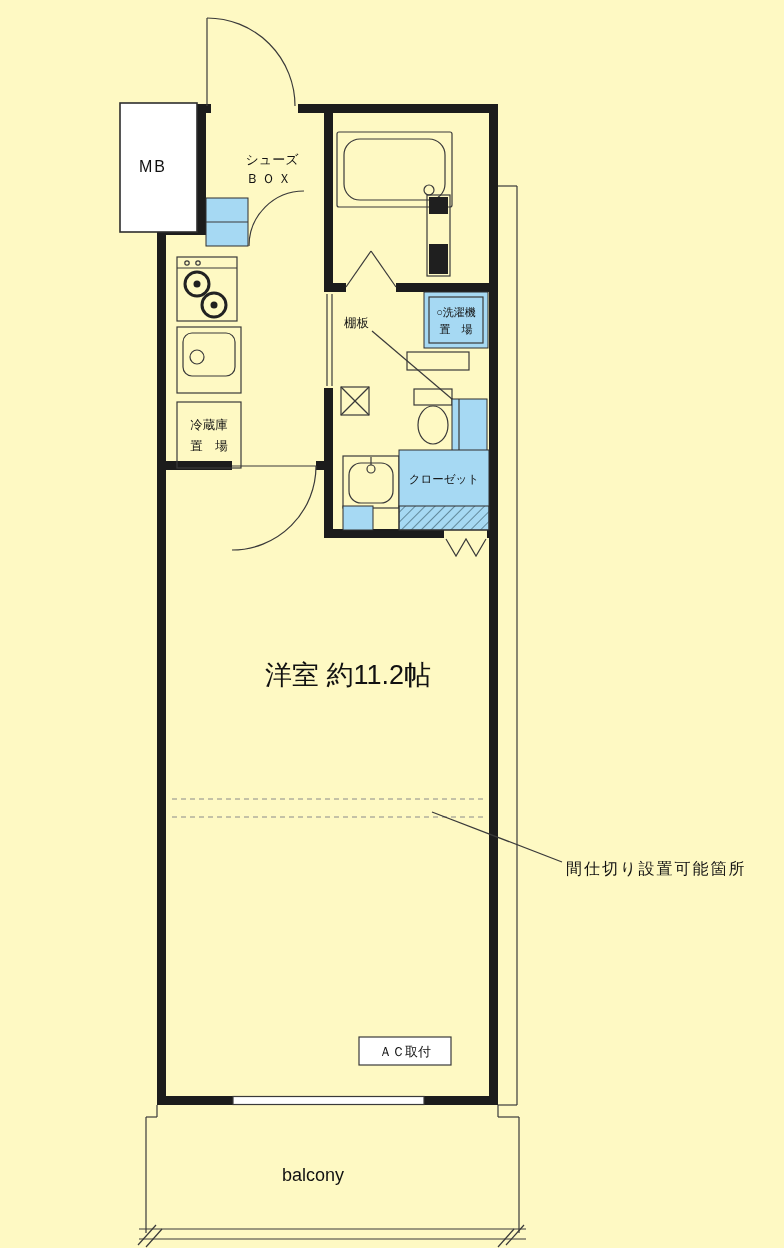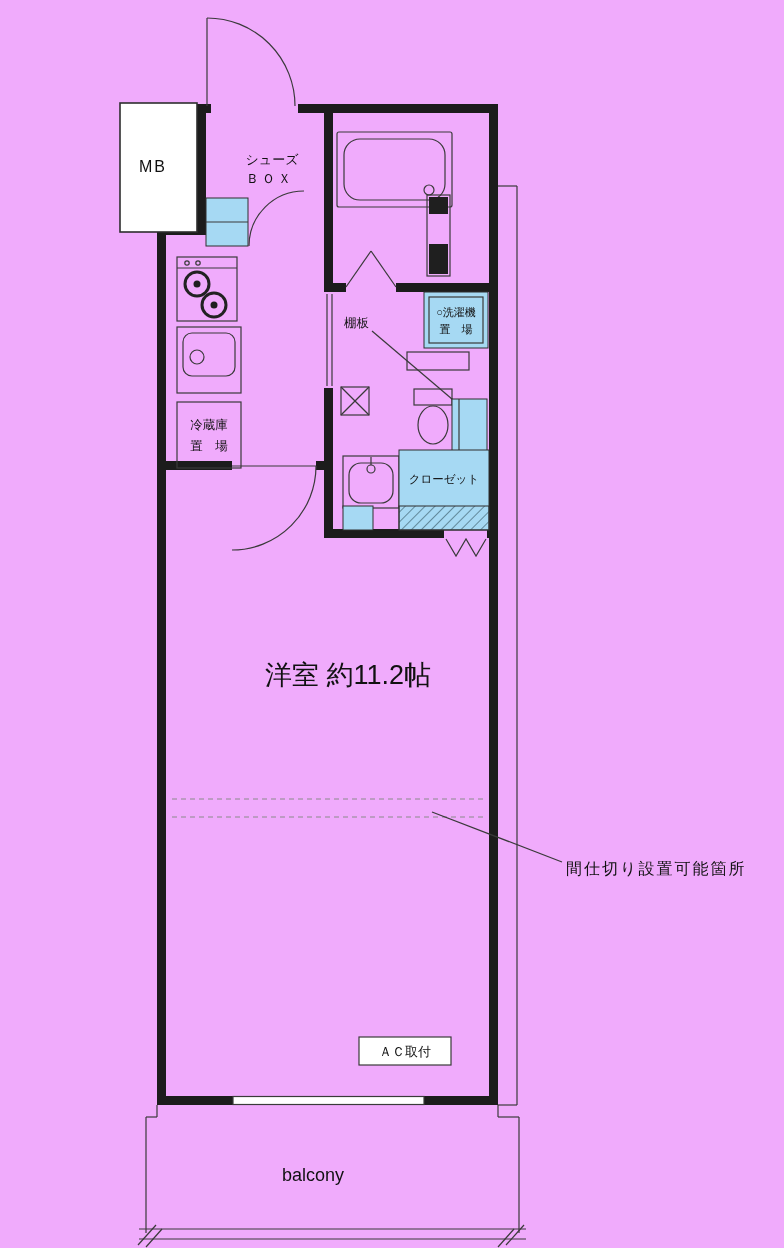--- a/index.html
+++ b/index.html
@@ -1,19 +1,19 @@
 <!DOCTYPE html>
 <html style="--wall: #1c1c1c; --thin: #3a3a3a; --fixture-fill: #a6d9f3; --dash: #8a8a8a;"><head>
 <meta charset="utf-8">
 <style>
   html,body{margin:0;padding:0;background:#ffffff;}
   .stage{
     position:relative;
     width:784px;height:1248px;
-    background:#f0abfc;
+    background:#fef9c3;
     font-family:"Liberation Sans","DejaVu Sans",sans-serif;
     overflow:hidden;
   }
   svg{display:block;}
   svg text{
     font-family:"Liberation Sans","DejaVu Sans",sans-serif;
     fill:#111111;
   }
   .wall{fill:var(--wall,#1c1c1c);stroke:none;}
   .thin{fill:none;stroke:var(--thin,#3a3a3a);stroke-width:1.2;}

